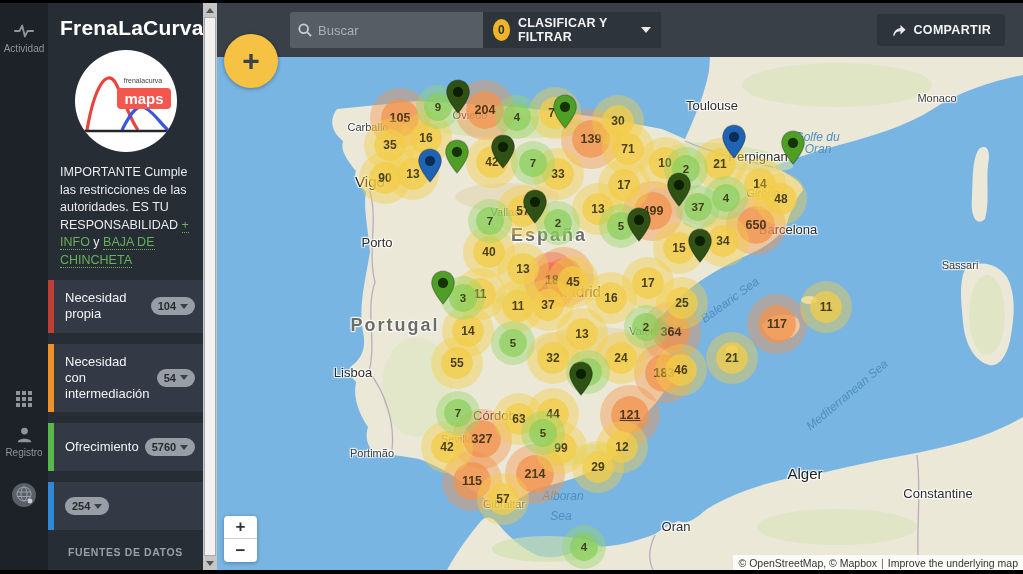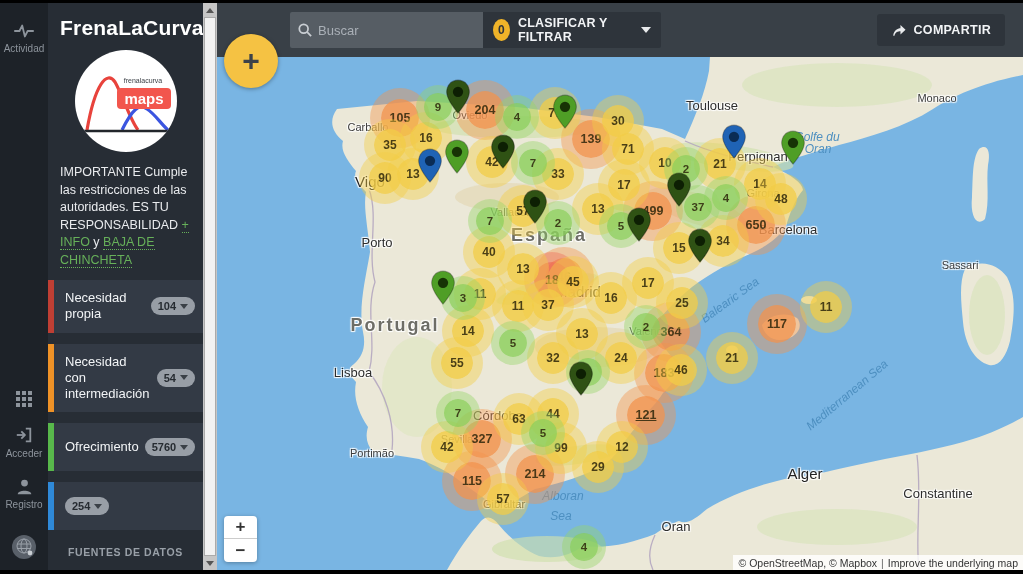--- a/index.html
+++ b/index.html
@@ -126,32 +126,20 @@
                 <rect x="12" y="0" width="4" height="4"></rect>
                 <rect x="0" y="6" width="4" height="4"></rect>
                 <rect x="6" y="6" width="4" height="4"></rect>
                 <rect x="12" y="6" width="4" height="4"></rect>
                 <rect x="0" y="12" width="4" height="4"></rect>
                 <rect x="6" y="12" width="4" height="4"></rect>
                 <rect x="12" y="12" width="4" height="4"></rect>
               </g>
             </svg>
         </span>
-      </div>
-      <div class="rail-item">
-        <span>
-          <svg width="18" height="18" viewBox="0 0 20 20">
-              <g stroke="#8d949c" stroke-width="2" fill="none">
-                <path d="M12,3 h5 v14 h-5"></path>
-                <path d="M2,10 h8"></path>
-                <path d="M7,6 l4,4 -4,4" stroke-linejoin="round"></path>
-              </g>
-            </svg>
-        </span>
-        <span class="rlabel">Acceder</span>
       </div>
       <div class="rail-item">
         <span>
           <svg width="17" height="17" viewBox="0 0 20 20">
               <g fill="#8d949c">
                 <circle cx="10" cy="6" r="4"></circle>
                 <path d="M2,19 C2,13.5 18,13.5 18,19 Z"></path>
               </g>
             </svg>
         </span>
@@ -330,21 +318,21 @@
           <div class="map-label lbl-sea" style="left: 344px; top: 459px;">Sea</div>
           <div class="map-label lbl-sea" style="left: 630px; top: 338px; transform: translate(-50%, -50%) rotate(-40deg);">Mediterranean Sea</div>
           <div class="cluster c-orange" style="left: 183px; top: 61px;">105</div>
           <div class="cluster c-orange" style="left: 268px; top: 53px;">204</div>
           <div class="cluster c-orange" style="left: 374px; top: 82px;">139</div>
           <div class="cluster c-orange" style="left: 436px; top: 154px;">499</div>
           <div class="cluster c-orange" style="left: 539px; top: 168px;">650</div>
           <div class="cluster c-orange" style="left: 454px; top: 275px;">364</div>
           <div class="cluster c-orange" style="left: 560px; top: 267px;">117</div>
           <div class="cluster c-orange" style="left: 447px; top: 316px;">183</div>
-          <div class="cluster c-orange" style="left: 429px; top: 358px; text-decoration: underline;">121</div>
+          <div class="cluster c-orange" style="left: 413px; top: 358px; text-decoration: underline;">121</div>
           <div class="cluster c-orange" style="left: 265px; top: 382px;">327</div>
           <div class="cluster c-orange" style="left: 255px; top: 424px;">115</div>
           <div class="cluster c-orange" style="left: 318px; top: 417px;">214</div>
           <div class="cluster c-orange" style="left: 347px; top: 220px;">46</div>
           <div class="cluster c-red" style="left: 335px; top: 223px;">18</div>
           <div class="cluster c-yellow" style="left: 356px; top: 225px;">45</div>
           <div class="cluster c-yellow" style="left: 338px; top: 56px;">77</div>
           <div class="cluster c-yellow" style="left: 401px; top: 64px;">30</div>
           <div class="cluster c-yellow" style="left: 173px; top: 88px;">35</div>
           <div class="cluster c-yellow" style="left: 209px; top: 81px;">16</div>

